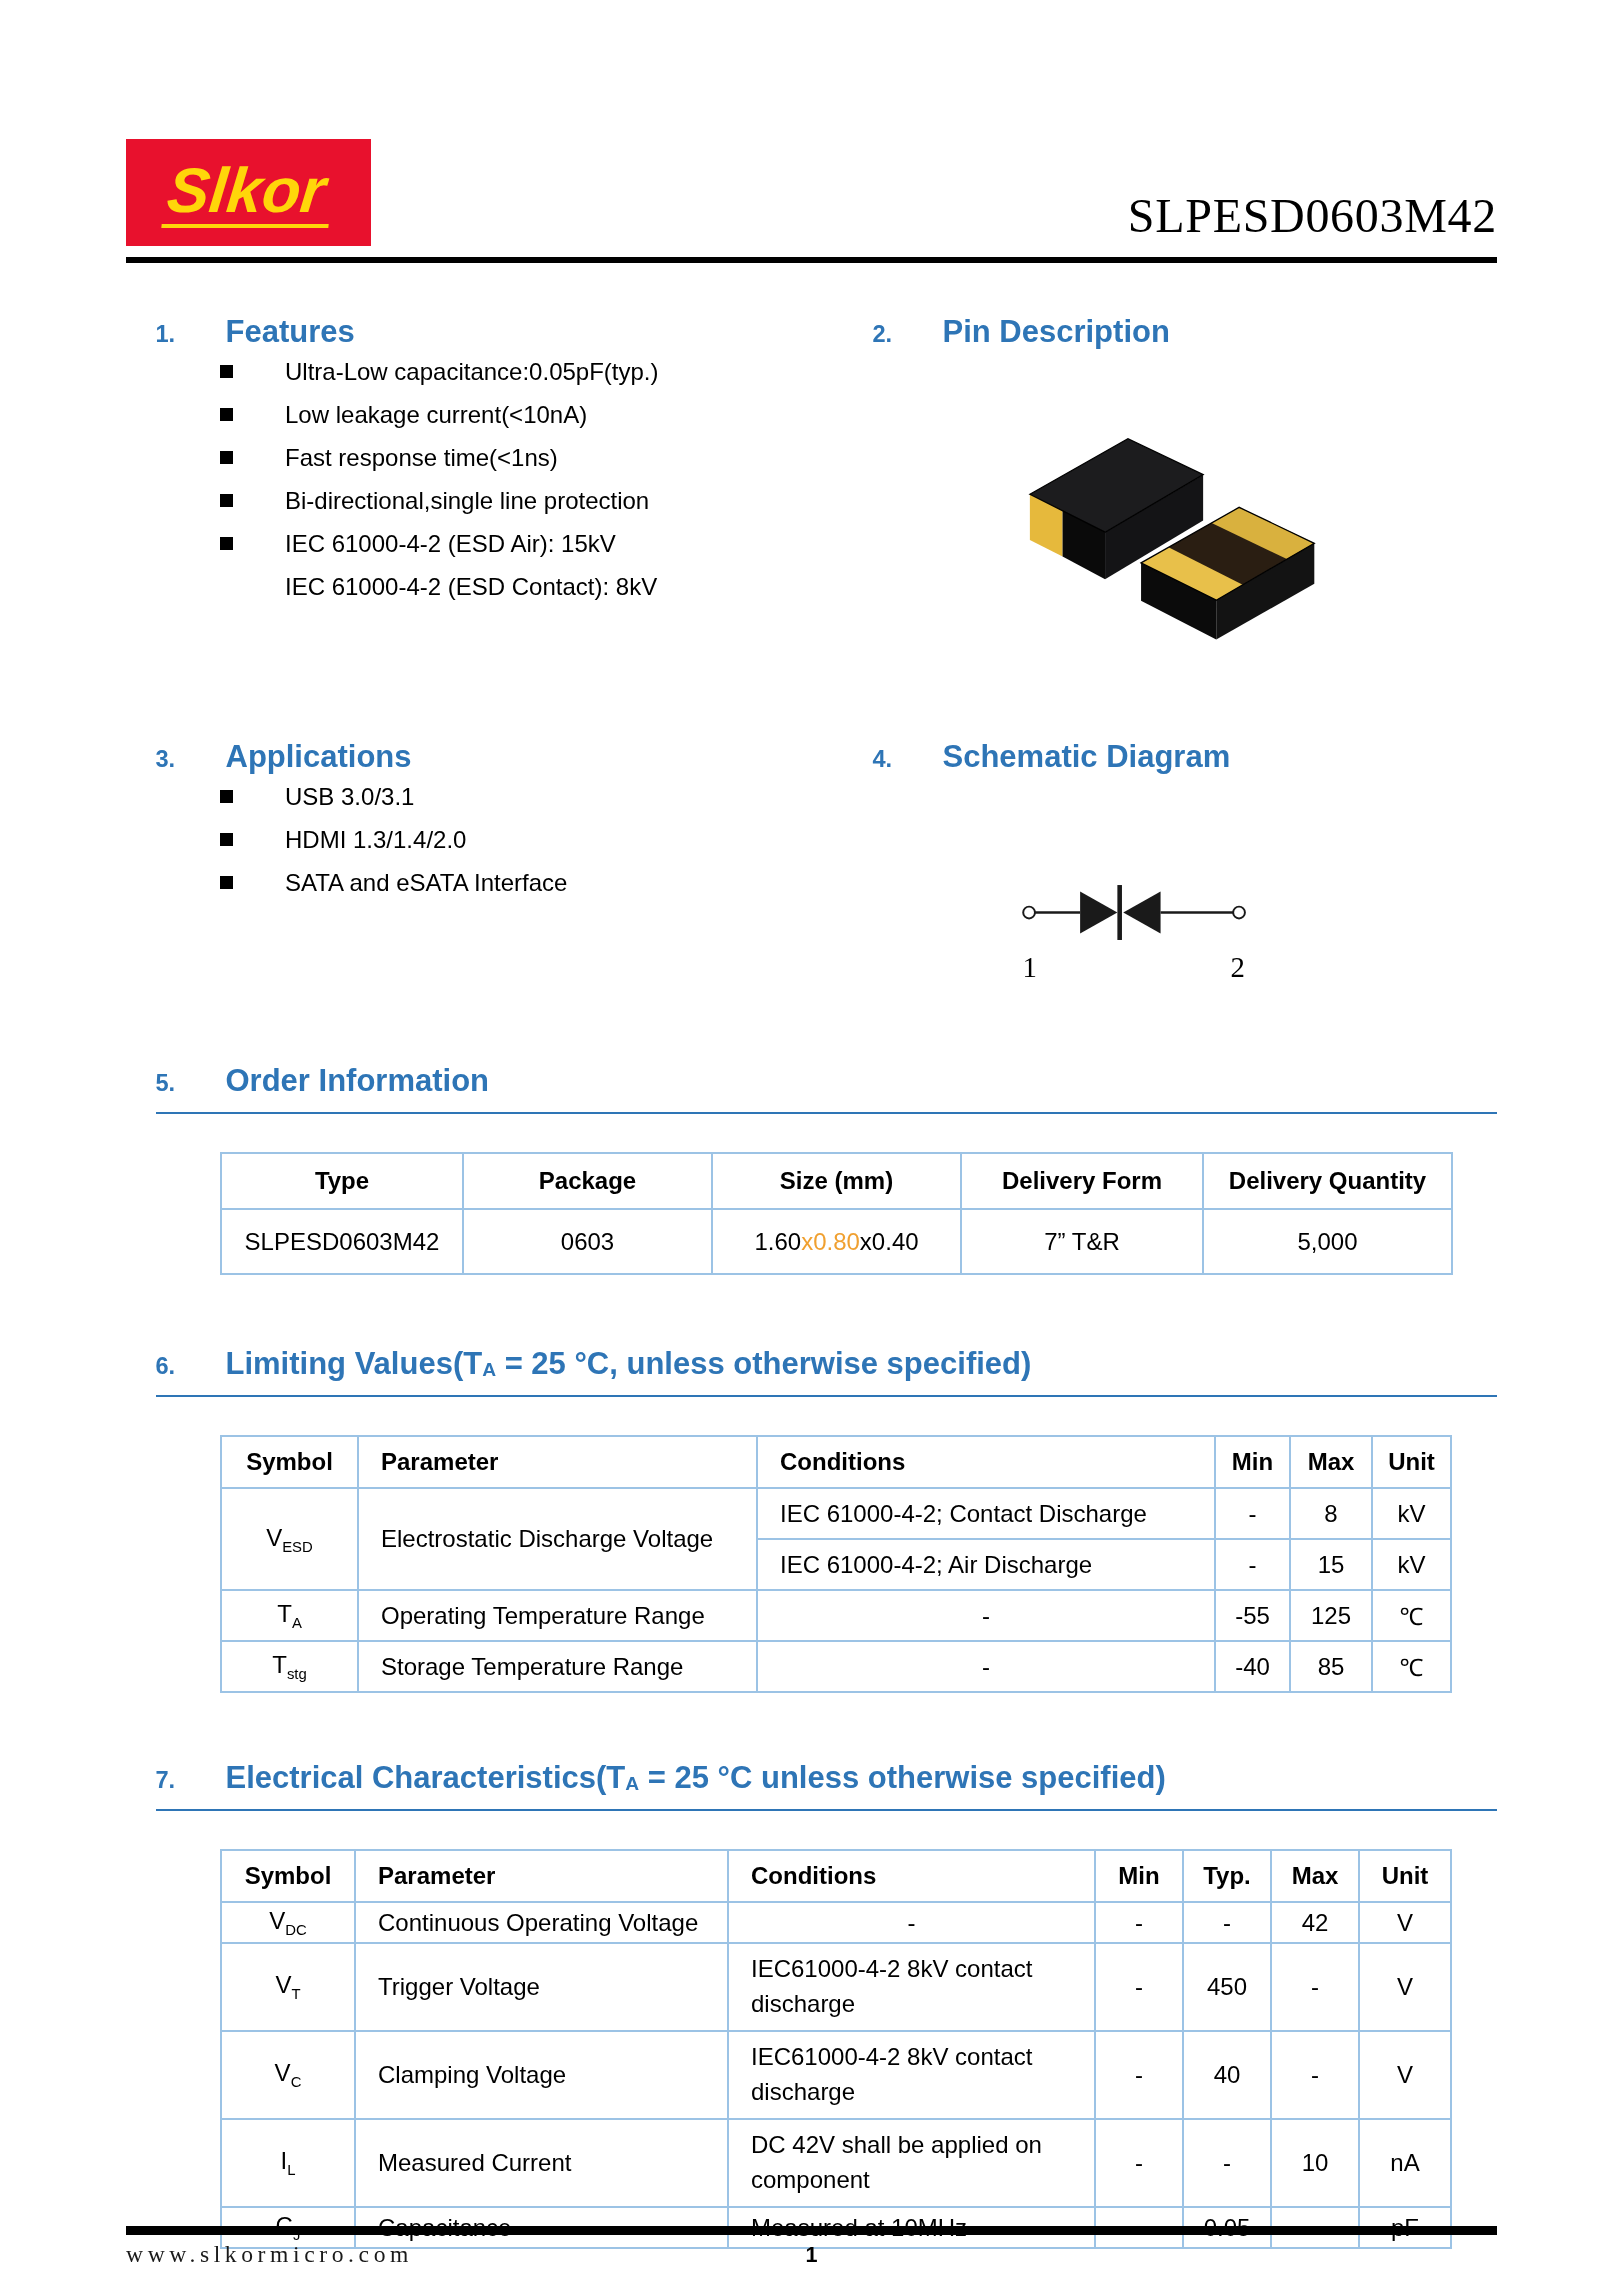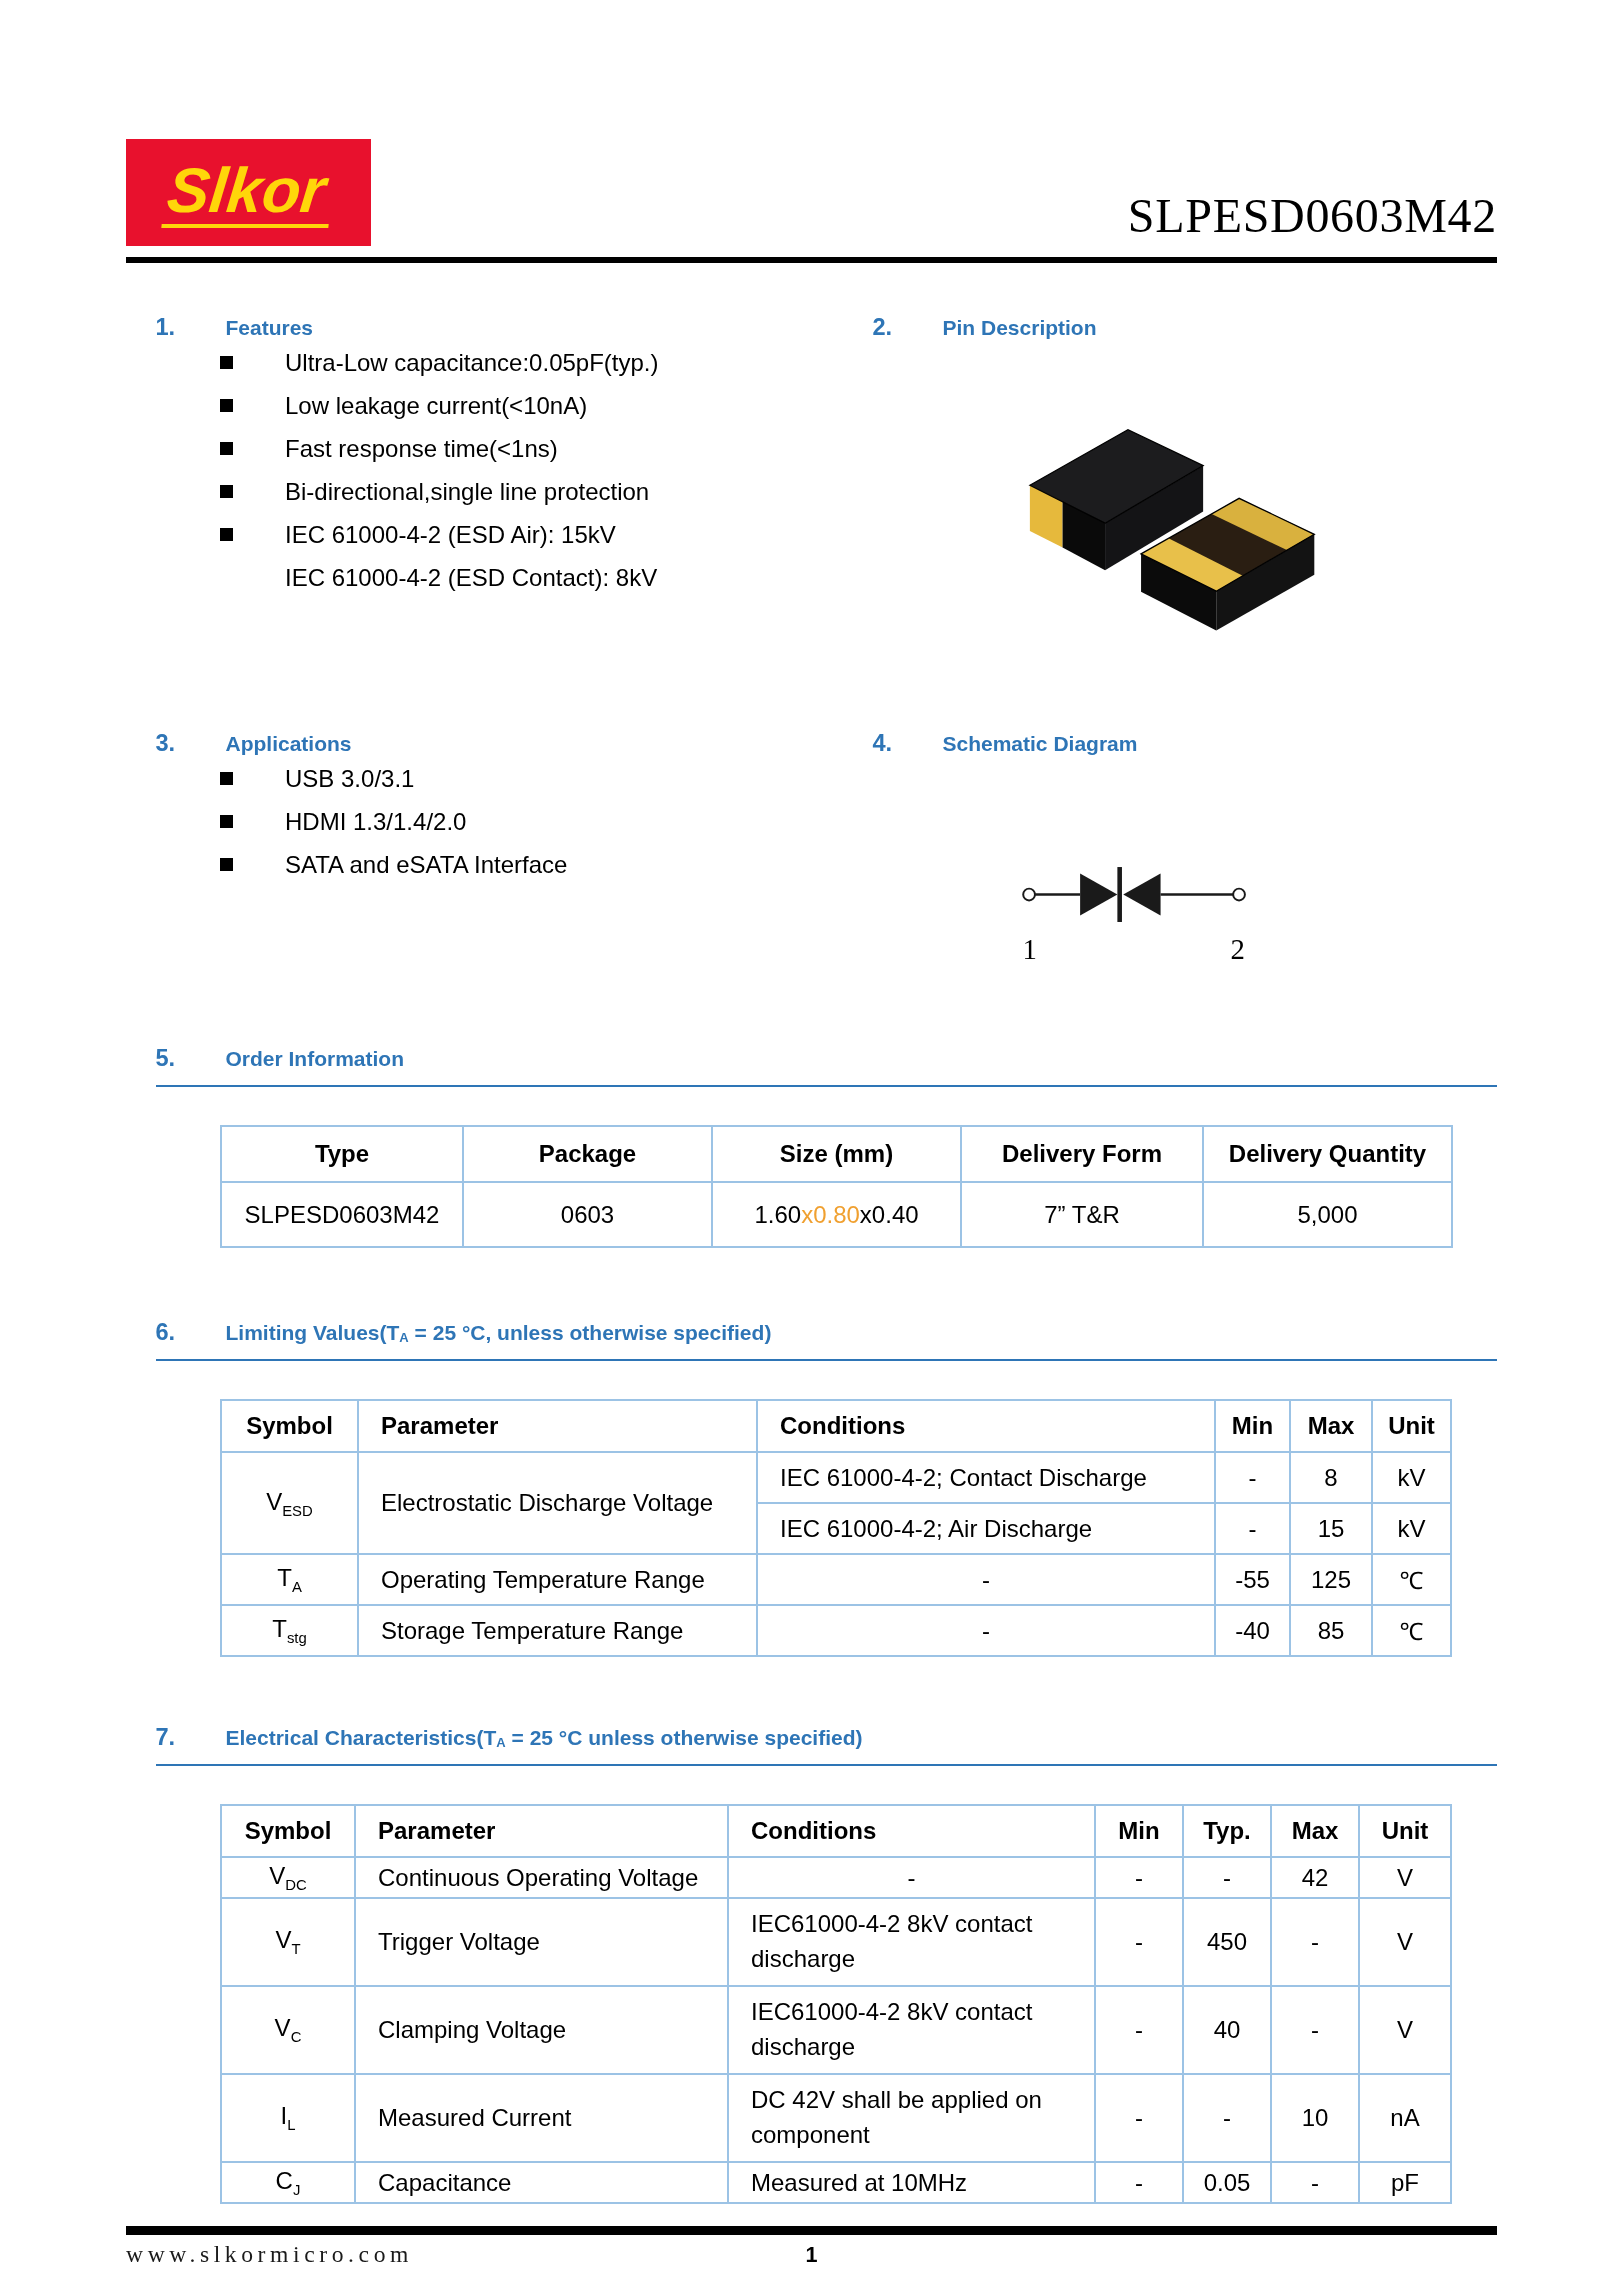--- a/index.html
+++ b/index.html
@@ -20,21 +20,21 @@
     color: #FFD60A; font-style: italic; font-weight: bold; font-size: 63px;
     font-family: "Liberation Sans", sans-serif; transform: skewX(-6deg);
     border-bottom: 4.6px solid #FFD60A; padding: 0 6.5px 1.3px 2.6px; line-height: 1.05;
   }
   .doc-title { font-family: "Liberation Serif", serif; font-size: 48px; padding-bottom: 2.6px; letter-spacing: 0.7px; }
   .header-rule { height: 6.5px; background: #000; margin: 10.5px 126px 0; }
 
   
   .sec-head { display: flex; align-items: baseline; margin-left: 29.5px; }
   .sec-num { width: 70px; flex: 0 0 70px; font-size: 23.6px; font-weight: bold; color: #2E75B6; }
-  .sec-title { font-size: 21px; font-weight: bold; color: #2E75B6; }
+  .sec-title { font-size: 31px; font-weight: bold; color: #2E75B6; }
   .sec-rule { height: 2px; background: #2E75B6; margin-left: 29.5px; margin-top: 13px; }
 
   
   .row2col { display: flex; }
   .col-left { width: 717px; flex: 0 0 717px; }
   .col-right { flex: 1; }
 
   
   .blist { }
   .blist .item { display: flex; align-items: center; height: 43px; padding-left: 94px; font-size: 24px; }

